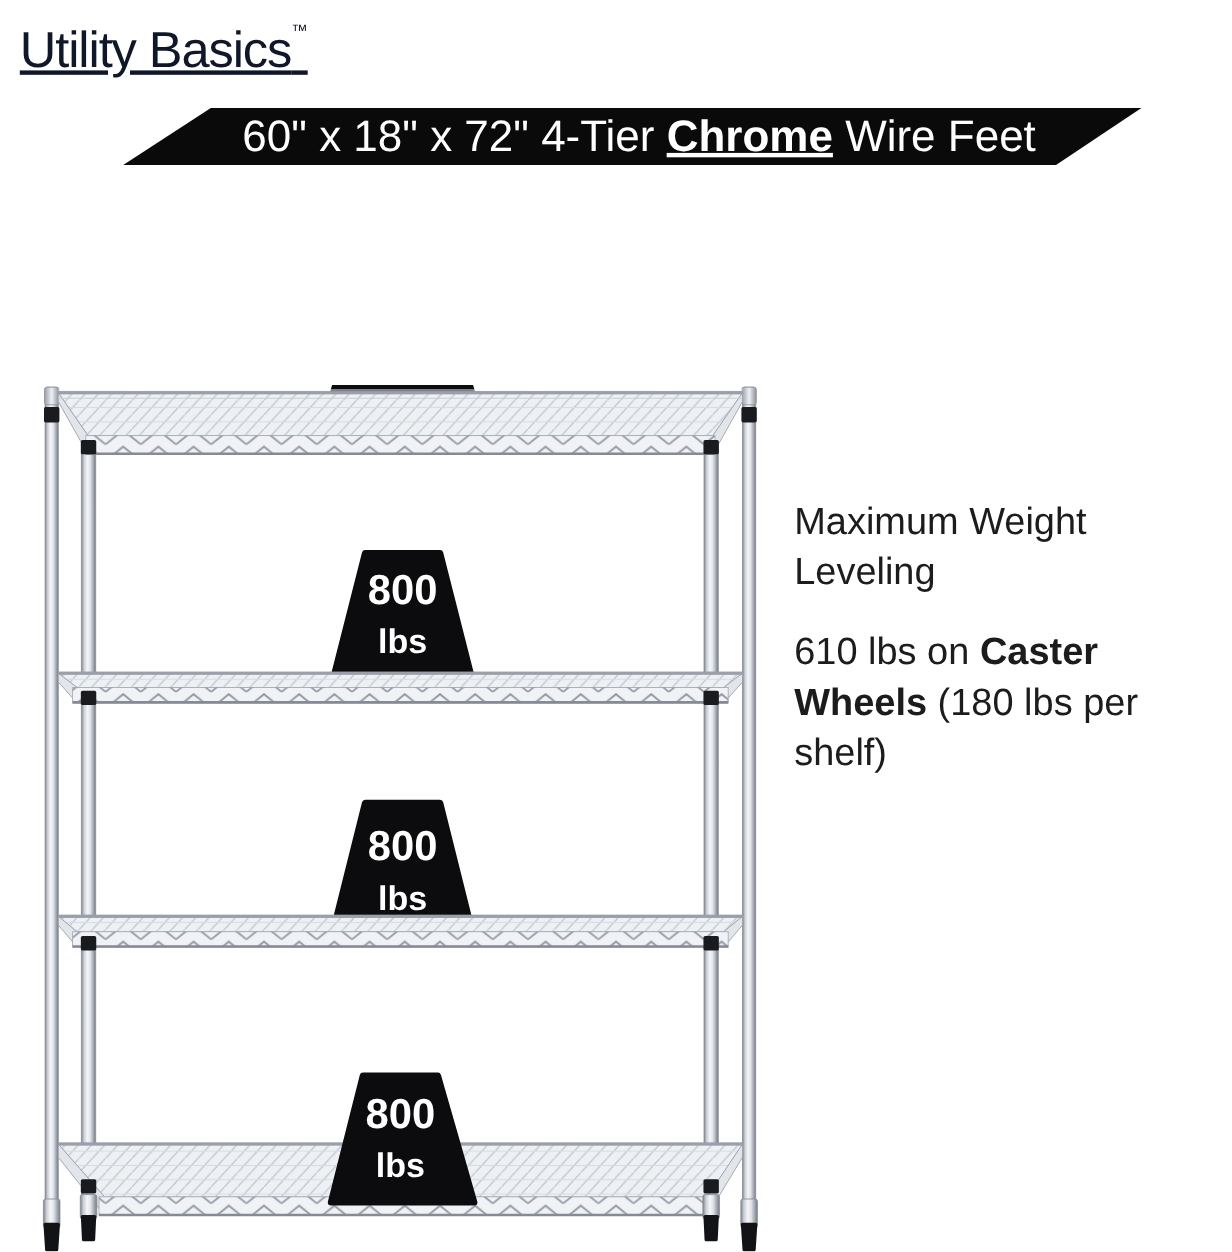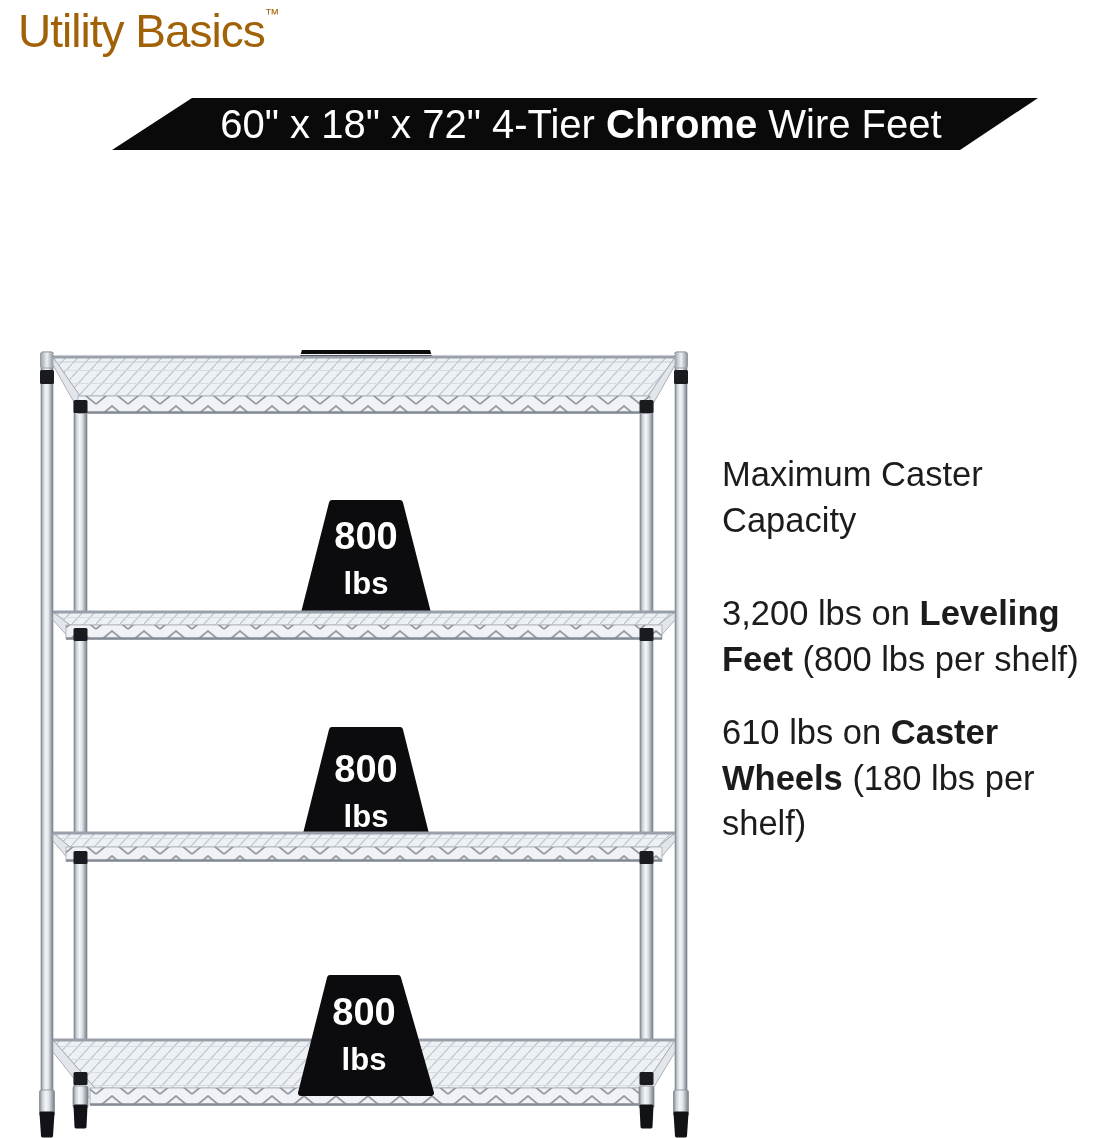--- a/index.html
+++ b/index.html
@@ -1,31 +1,31 @@
 <!DOCTYPE html>
 <html><head>
 <meta charset="utf-8">
 <style>
   html,body{margin:0;padding:0;background:#ffffff;}
   body{width:1120px;height:1138px;position:relative;overflow:hidden;
        font-family:"Liberation Sans",sans-serif;color:#1b1b1d;}
 
   
-  .brand{position:absolute;left:18px;top:4px;font-size:46px;letter-spacing:-1px;
-         color:#a16207;white-space:nowrap;}
+  .brand{position:absolute;left:18px;top:18px;font-size:46px;letter-spacing:-1px;
+         color:#0f172a;white-space:nowrap;text-decoration:underline;}
   .brand sup{font-size:15px;vertical-align:28px;letter-spacing:0;}
 
   
   .banner{position:absolute;left:88px;top:98px;width:952px;height:52px;
           background:#0a0a0b;
           clip-path:polygon(104px 0,950px 0,872px 52px,24px 52px);
           display:flex;align-items:center;justify-content:center;
           padding-left:34px;box-sizing:border-box;}
   .banner .txt{color:#ffffff;font-size:40px;white-space:pre;}
-  .banner .txt b{font-weight:700;}
+  .banner .txt b{font-weight:700;text-decoration:underline;}
 
   
   .info{position:absolute;left:722px;top:452px;width:398px;font-size:34.5px;
         line-height:1.32;color:#1c1c1e;}
   .info p{margin:0;white-space:pre-wrap;}
   .info p.p2{margin-top:48px;}
   .info p.p3{margin-top:28px;}
   .info b{font-weight:700;}
 
   
@@ -172,16 +172,15 @@
     <polygon points="675,1113 687,1113 685.5,1136 676.5,1136" fill="#121316" stroke="#121316" stroke-width="3" stroke-linejoin="round"></polygon>
     <rect x="73" y="1086" width="15" height="22" rx="2" fill="url(#postGrad)" stroke="#878d96" stroke-width="0.8"></rect>
     <polygon points="75,1106 86,1106 85,1127 76,1127" fill="#121316" stroke="#121316" stroke-width="3" stroke-linejoin="round"></polygon>
     <rect x="639" y="1086" width="15" height="22" rx="2" fill="url(#postGrad)" stroke="#878d96" stroke-width="0.8"></rect>
     <polygon points="641,1106 652,1106 651,1127 642,1127" fill="#121316" stroke="#121316" stroke-width="3" stroke-linejoin="round"></polygon>
   </g>
 </svg>
 </div>
 
 <div class="info">
-  <p>Maximum Caster Capacity</p>
-  <p class="p2"><span>3,200 lbs on </span><b>Leveling Feet</b><span> (800 lbs per shelf)</span></p>
+  <p>Maximum Weight Leveling</p>
   <p class="p3"><span>610 lbs on </span><b>Caster Wheels</b><span> (180 lbs per shelf)</span></p>
 </div>
 
 </body></html>

